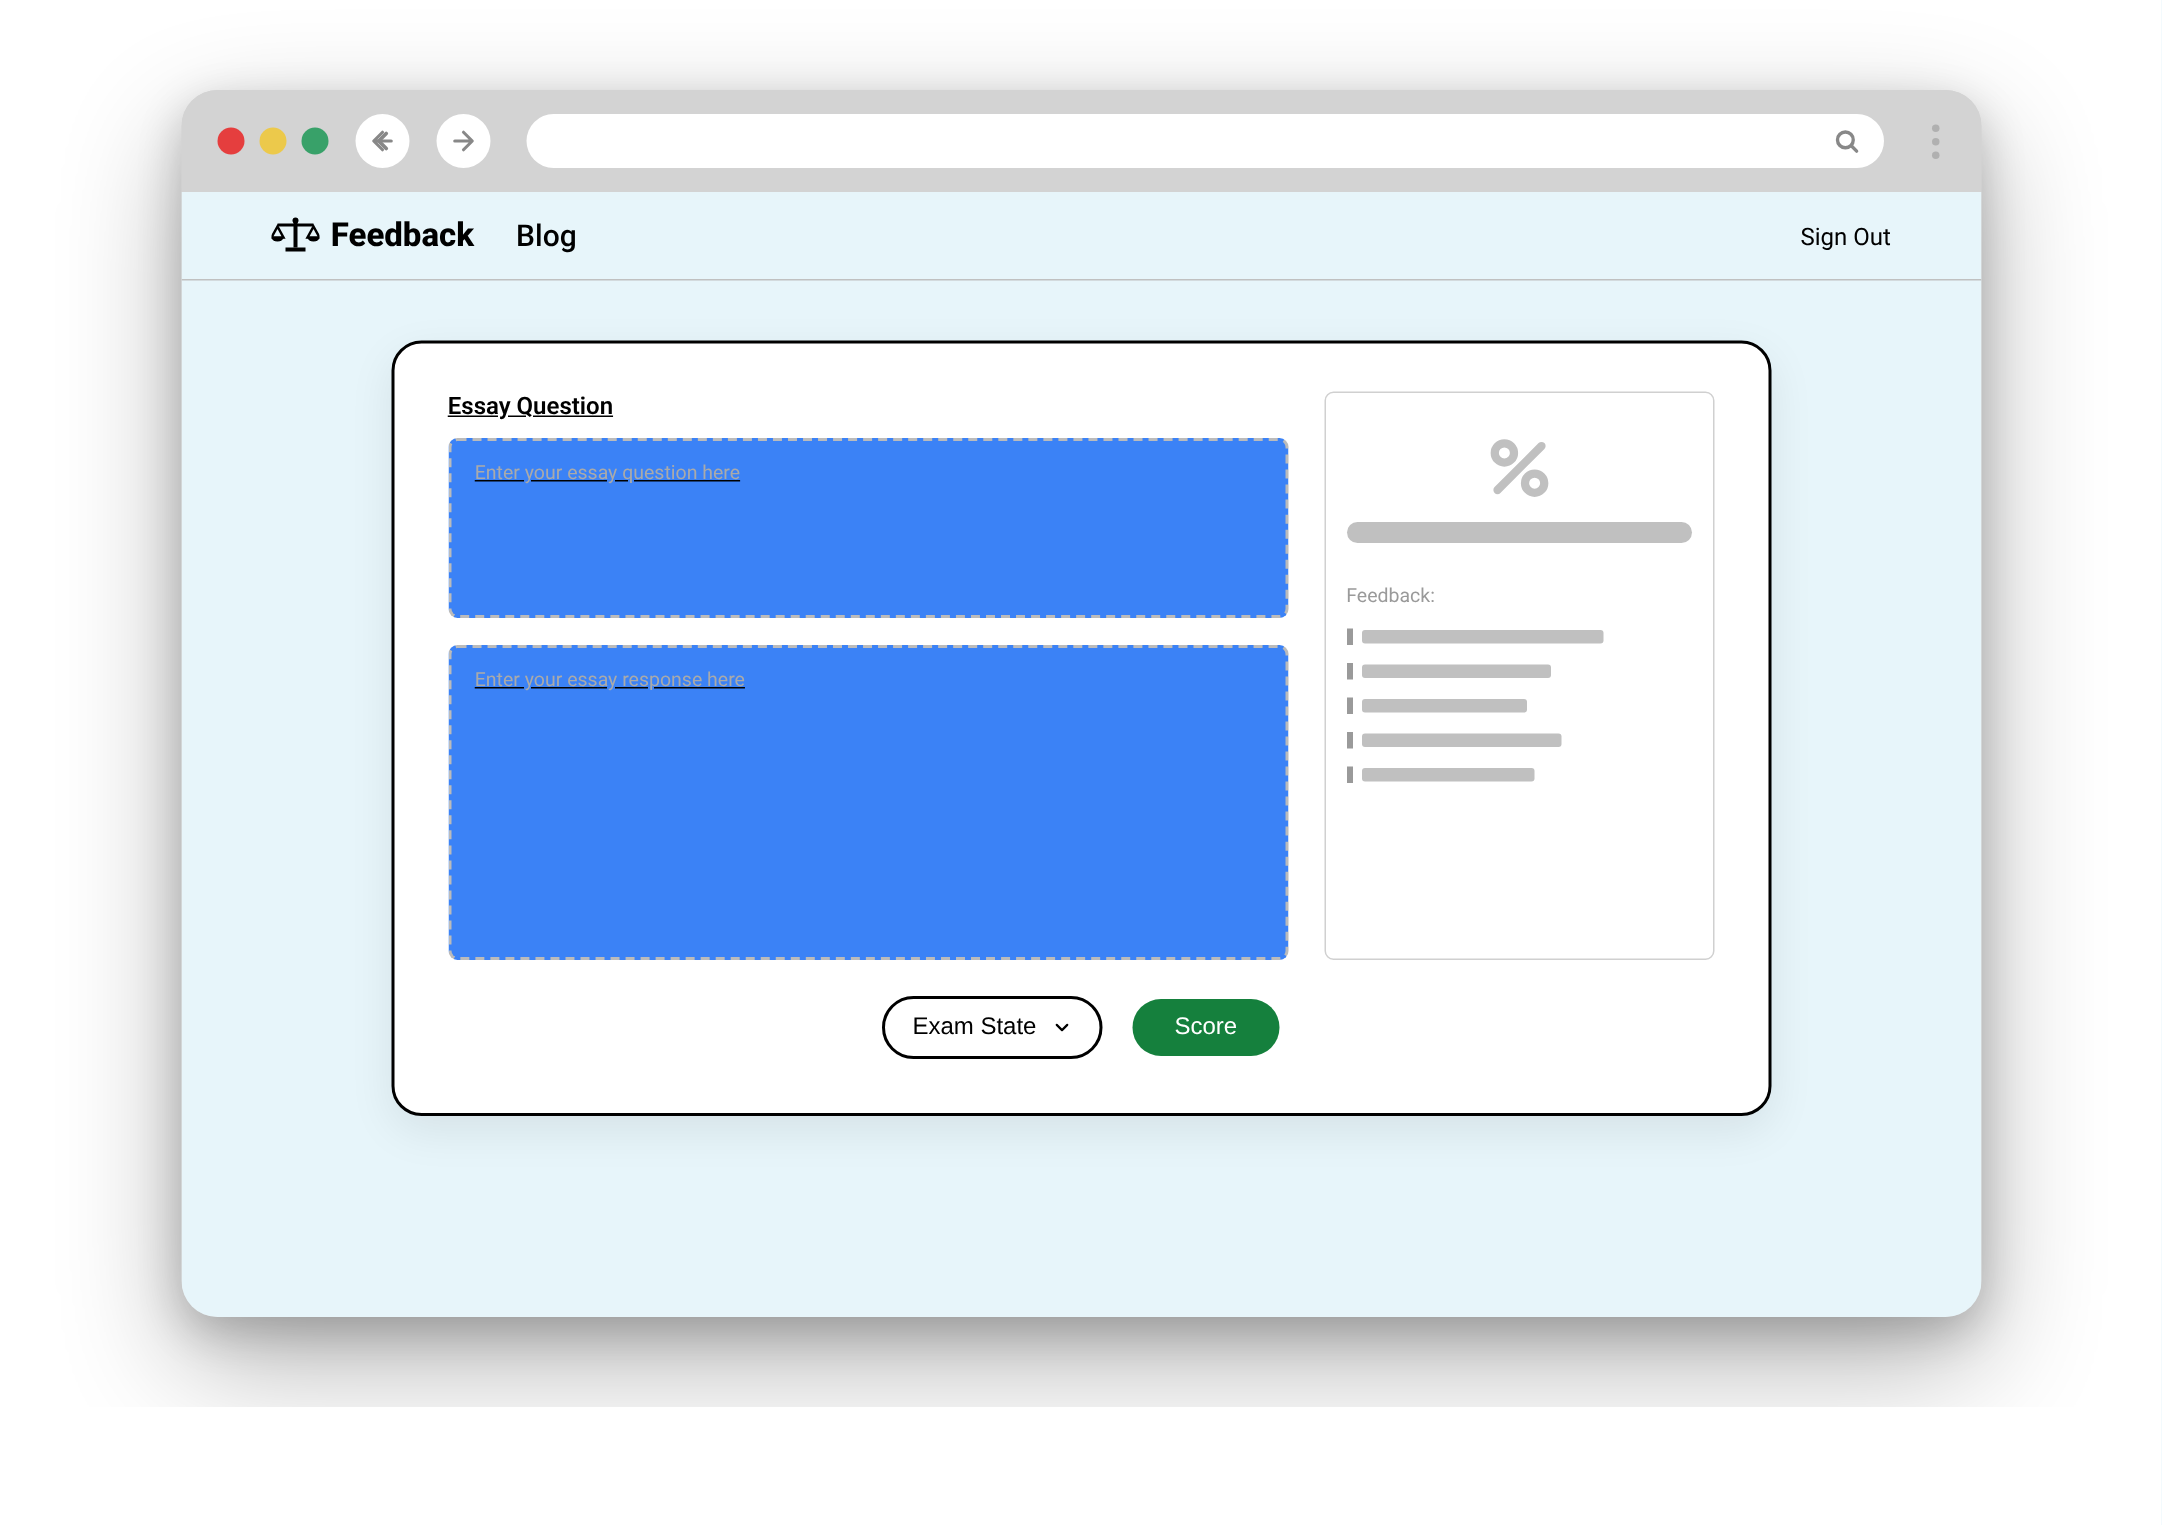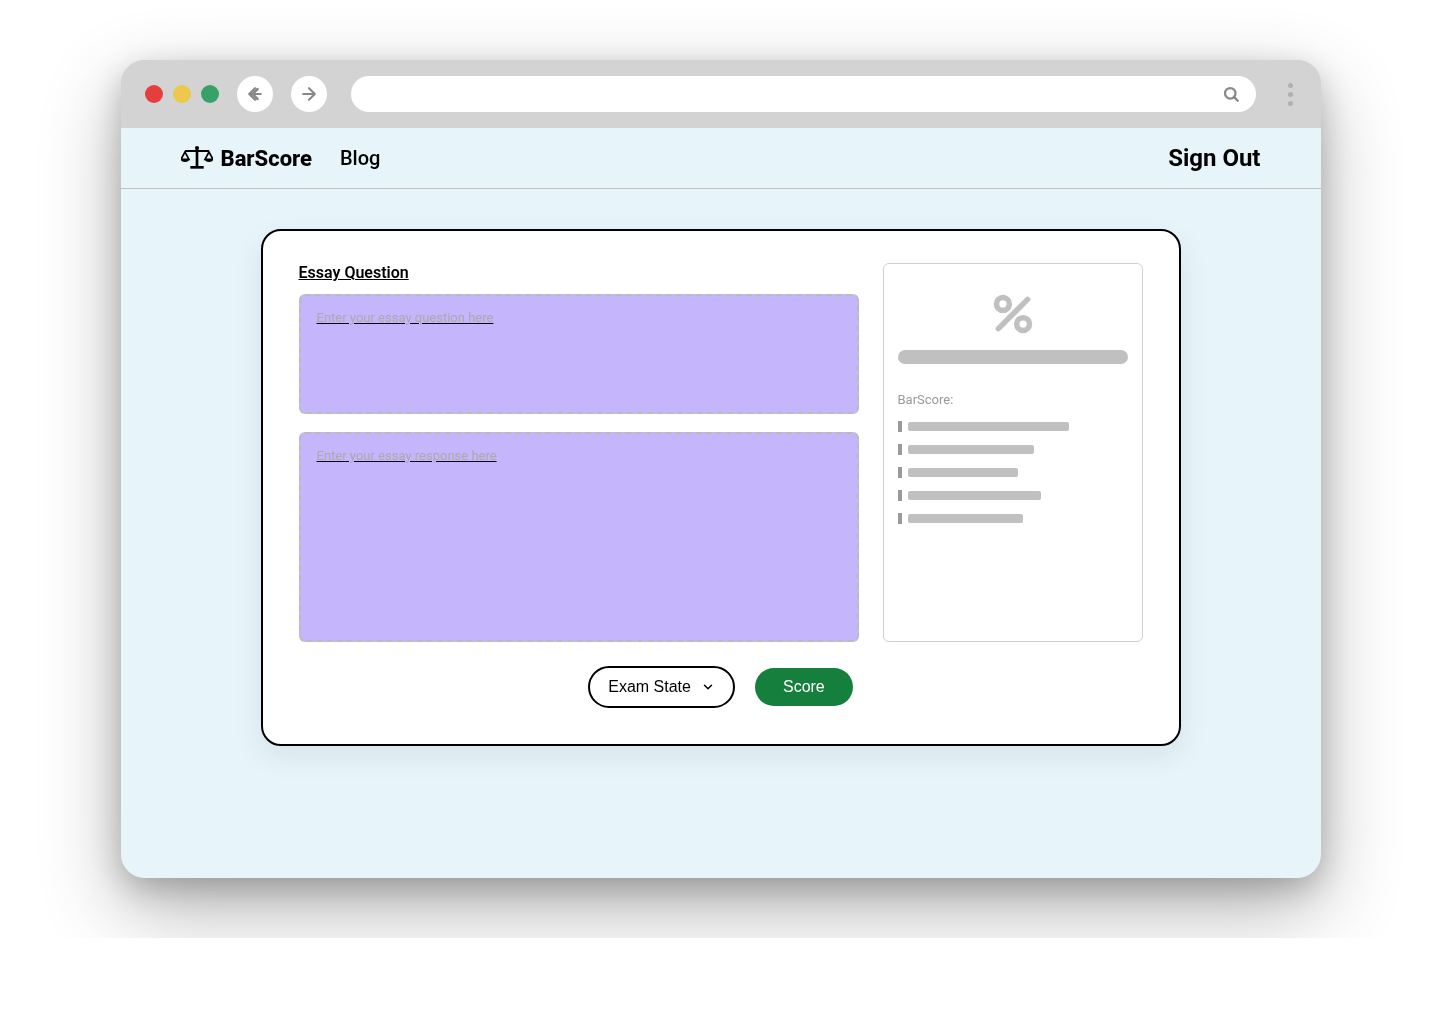--- a/index.html
+++ b/index.html
@@ -134,24 +134,24 @@
     }
     
     .nav-link {
       font-size: 20px;
       color: #000;
       text-decoration: none;
       font-weight: 500;
     }
     
     .sign-out {
-      font-size: 24px;
+      font-size: 16px;
       color: #000;
       text-decoration: none;
-      font-weight: 700;
+      font-weight: 400;
     }
     
     .main-area {
       padding: 40px 140px 60px;
     }
     
     .card {
       background: #ffffff;
       border: 2px solid #000;
       border-radius: 20px;
@@ -180,21 +180,21 @@
     
     .dashed-textarea {
       width: 100%;
       border: 2px dashed #bbbbbb;
       border-radius: 6px;
       padding: 14px 16px;
       font-size: 13px;
       color: #333;
       font-family: inherit;
       resize: none;
-      background: #c4b5fd;
+      background: #3b82f6;
     }
     
     .dashed-textarea::placeholder {
       color: #aaaaaa;
     }
     
     .ta-question {
       height: 120px;
       margin-bottom: 18px;
     }
@@ -341,21 +341,21 @@
           <svg class="brand-icon" viewBox="0 0 48 36" fill="#000">
             <rect x="22" y="2" width="4" height="28"></rect>
             <rect x="6" y="6" width="36" height="3"></rect>
             <rect x="14" y="30" width="20" height="4"></rect>
             <circle cx="24" cy="3" r="3"></circle>
             <path d="M6 9 L0 20 L12 20 Z" fill="none" stroke="#000" stroke-width="2.5"></path>
             <path d="M0 20 A6 4 0 0 0 12 20" fill="#000"></path>
             <path d="M42 9 L36 20 L48 20 Z" fill="none" stroke="#000" stroke-width="2.5"></path>
             <path d="M36 20 A6 4 0 0 0 48 20" fill="#000"></path>
           </svg>
-          <span class="brand-name">BarScore</span>
+          <span class="brand-name">Feedback</span>
         </a>
         <a class="nav-link">Blog</a>
       </div>
       <a class="sign-out">Sign Out</a>
     </div>
 
     <div class="main-area">
       <div class="card">
 
         <div class="card-body">
@@ -367,21 +367,21 @@
             <textarea class="dashed-textarea ta-response" placeholder="Enter your essay response here" style=""></textarea>
           </div>
 
           <div class="right-col">
             <svg class="percent-icon" viewBox="0 0 24 24" fill="none" stroke="currentColor" stroke-width="3" stroke-linecap="round">
               <circle cx="6.5" cy="6.5" r="3.5"></circle>
               <circle cx="17.5" cy="17.5" r="3.5"></circle>
               <line x1="20" y1="4" x2="4" y2="20"></line>
             </svg>
             <div class="big-bar"></div>
-            <div class="feedback-label">BarScore:</div>
+            <div class="feedback-label">Feedback:</div>
             <div class="feedback-rows">
               <div class="fb-row">
                   <div class="fb-tick"></div>
                   <div class="fb-bar" style="width:70%"></div>
                 </div>
               <div class="fb-row">
                   <div class="fb-tick"></div>
                   <div class="fb-bar" style="width:55%"></div>
                 </div>
               <div class="fb-row">

